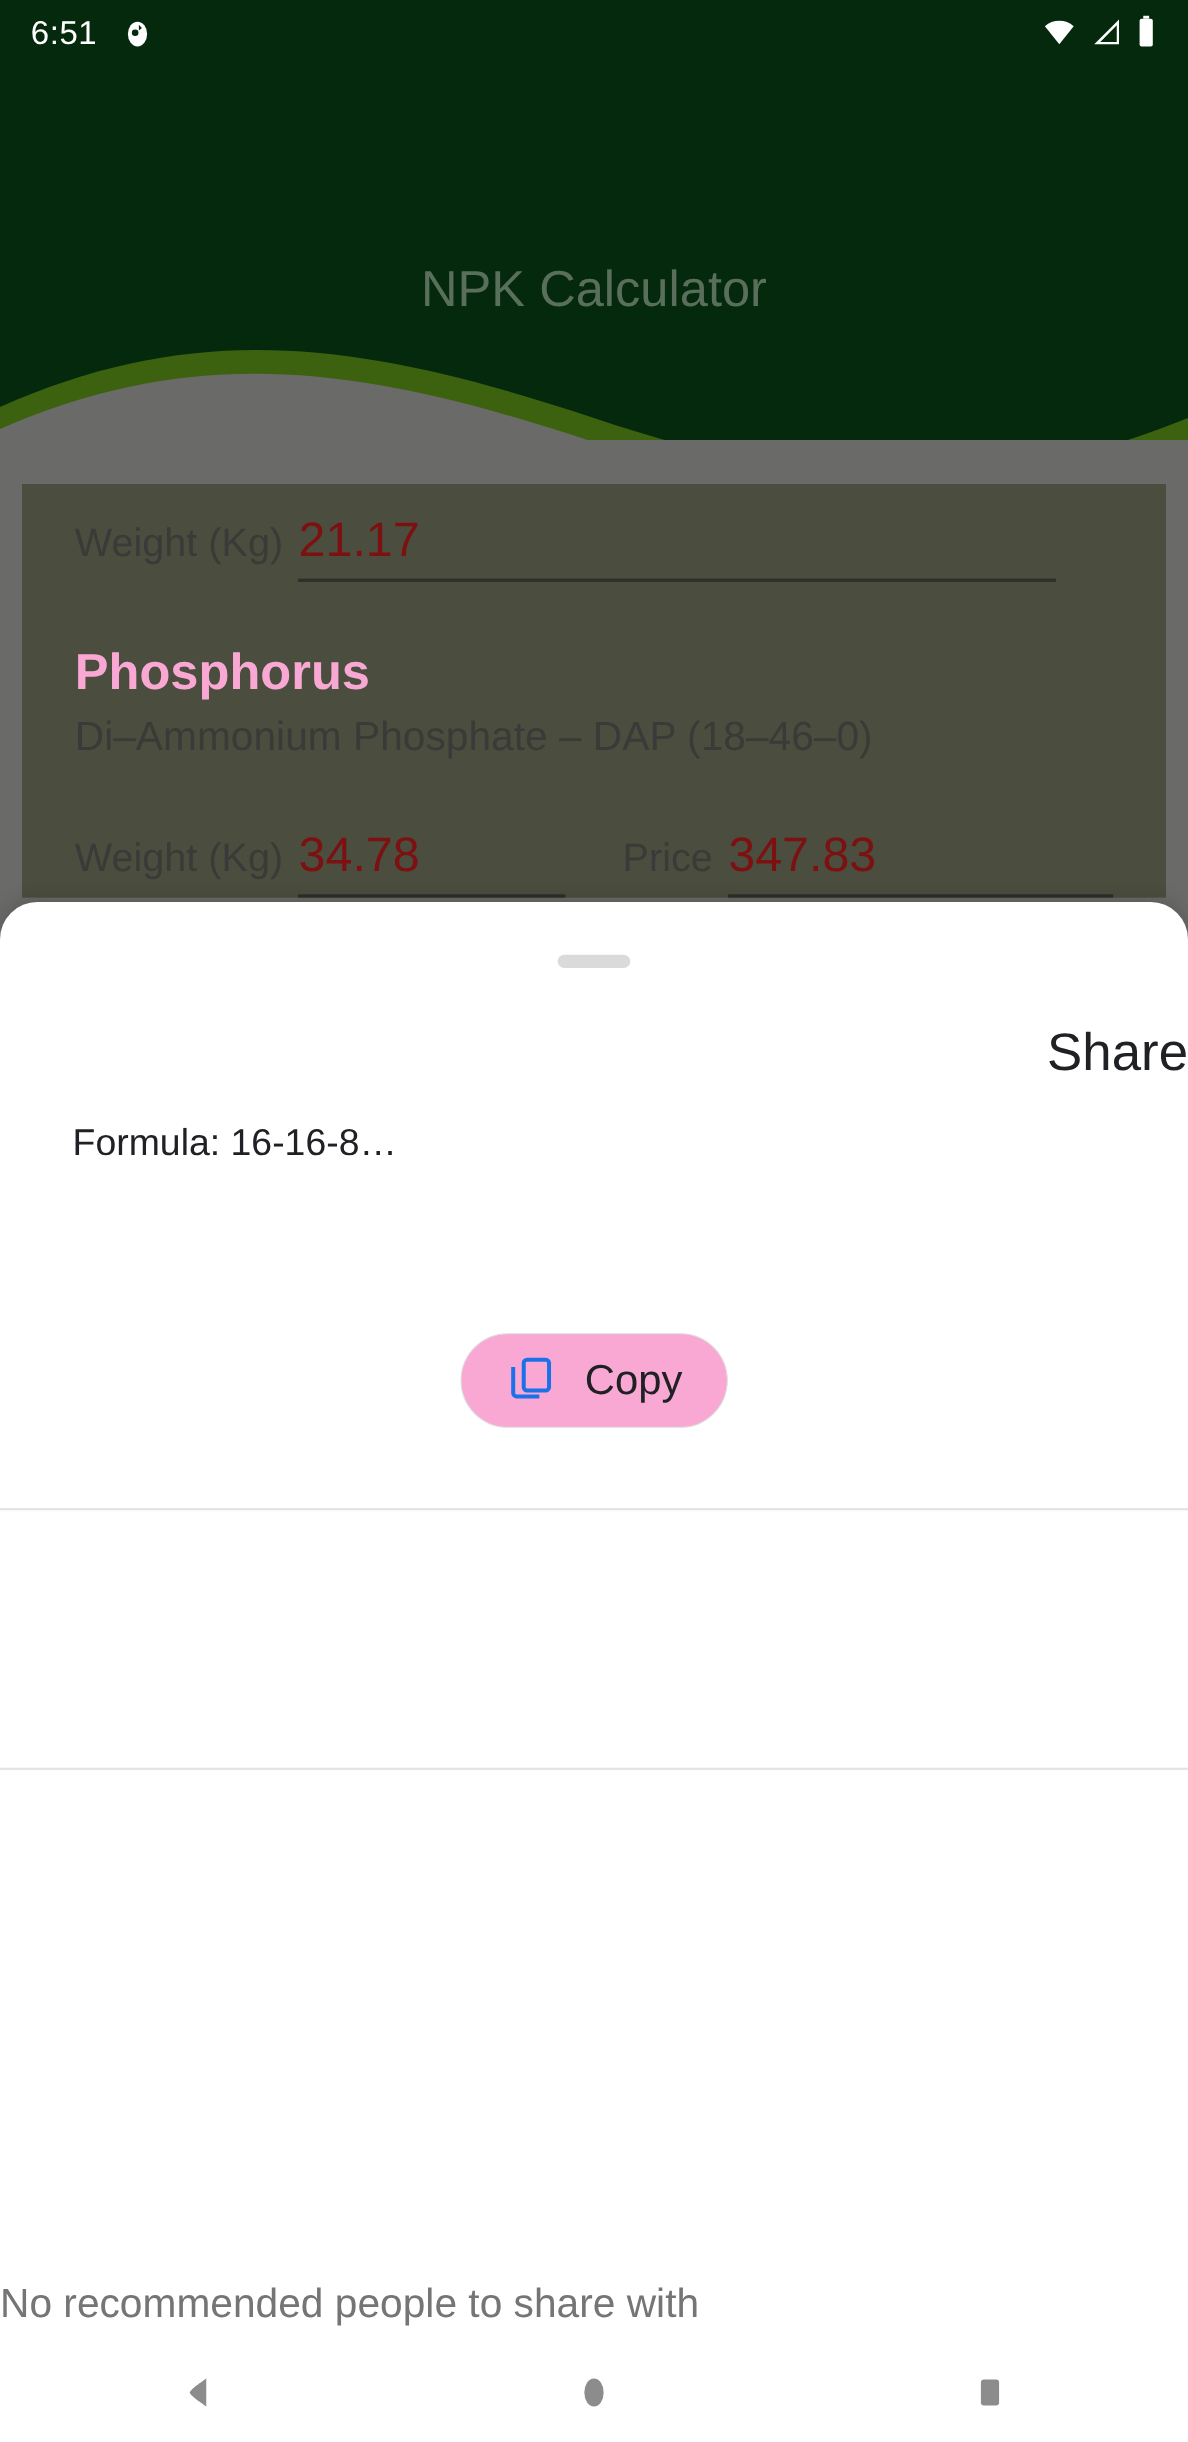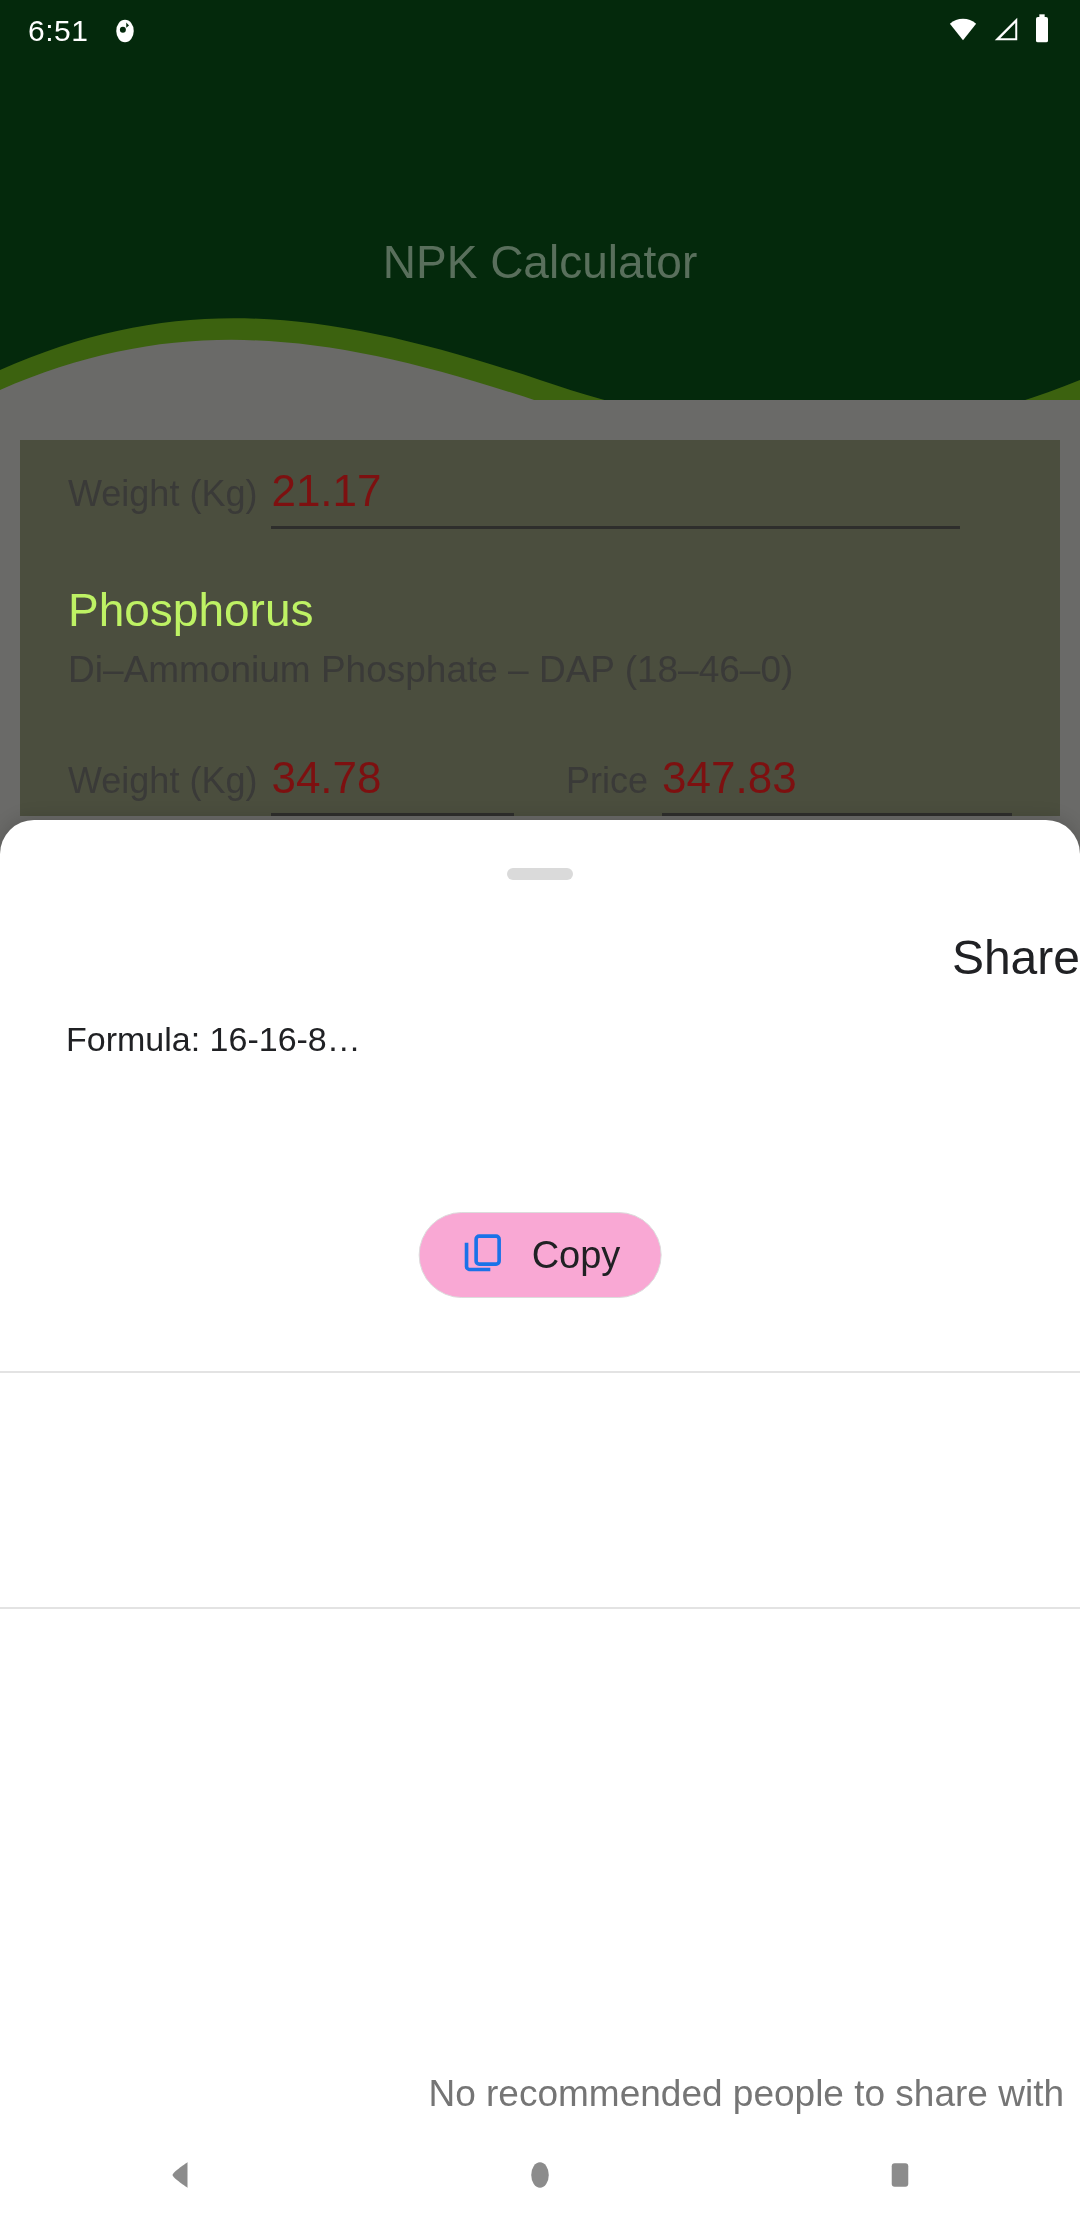--- a/index.html
+++ b/index.html
@@ -62,21 +62,21 @@
   .field-label {
     font-size:36px; color:#3a3a38; white-space:nowrap; margin-right:14px;
   }
   .field-value {
     font-size:44px; color:#7d1010; font-weight:400;
     flex:1;
     border-bottom:3px solid #2e2e2c;
     padding-bottom:10px;
   }
   .nutrient-name {
-    font-size:46px; font-weight:normal; color:#bef264; margin-top:54px;
+    font-size:46px; font-weight:bold; color:#f9a8d4; margin-top:54px;
   }
   .nutrient-sub {
     font-size:37px; color:#3a3a38; margin-top:12px;
   }
 
   
   #share-sheet {
     position:absolute; left:0; top:820px; width:1080px; height:1310px;
     background:#ffffff;
     border-top-left-radius:34px; border-top-right-radius:34px;
@@ -107,21 +107,21 @@
   #copy-label { font-size:38px; color:#202124; }
 
   .divider {
     position:absolute; left:0; width:1080px; height:2px; background:#e3e3e3;
   }
   #divider-1 { top:551px; }
   #divider-2 { top:787px; }
 
   #no-people {
     position:absolute; left:0; top:1253px; width:1064px;
-    text-align:right; font-size:37px; color:#757575;
+    text-align:left; font-size:37px; color:#757575;
   }
 
   #apps-row {
     position:absolute; left:0; top:1395px; width:1080px;
     display:flex; align-items:flex-start;
     padding:0 26px;
   }
   .app-item {
     flex:1; display:flex; flex-direction:column; align-items:center;
   }

